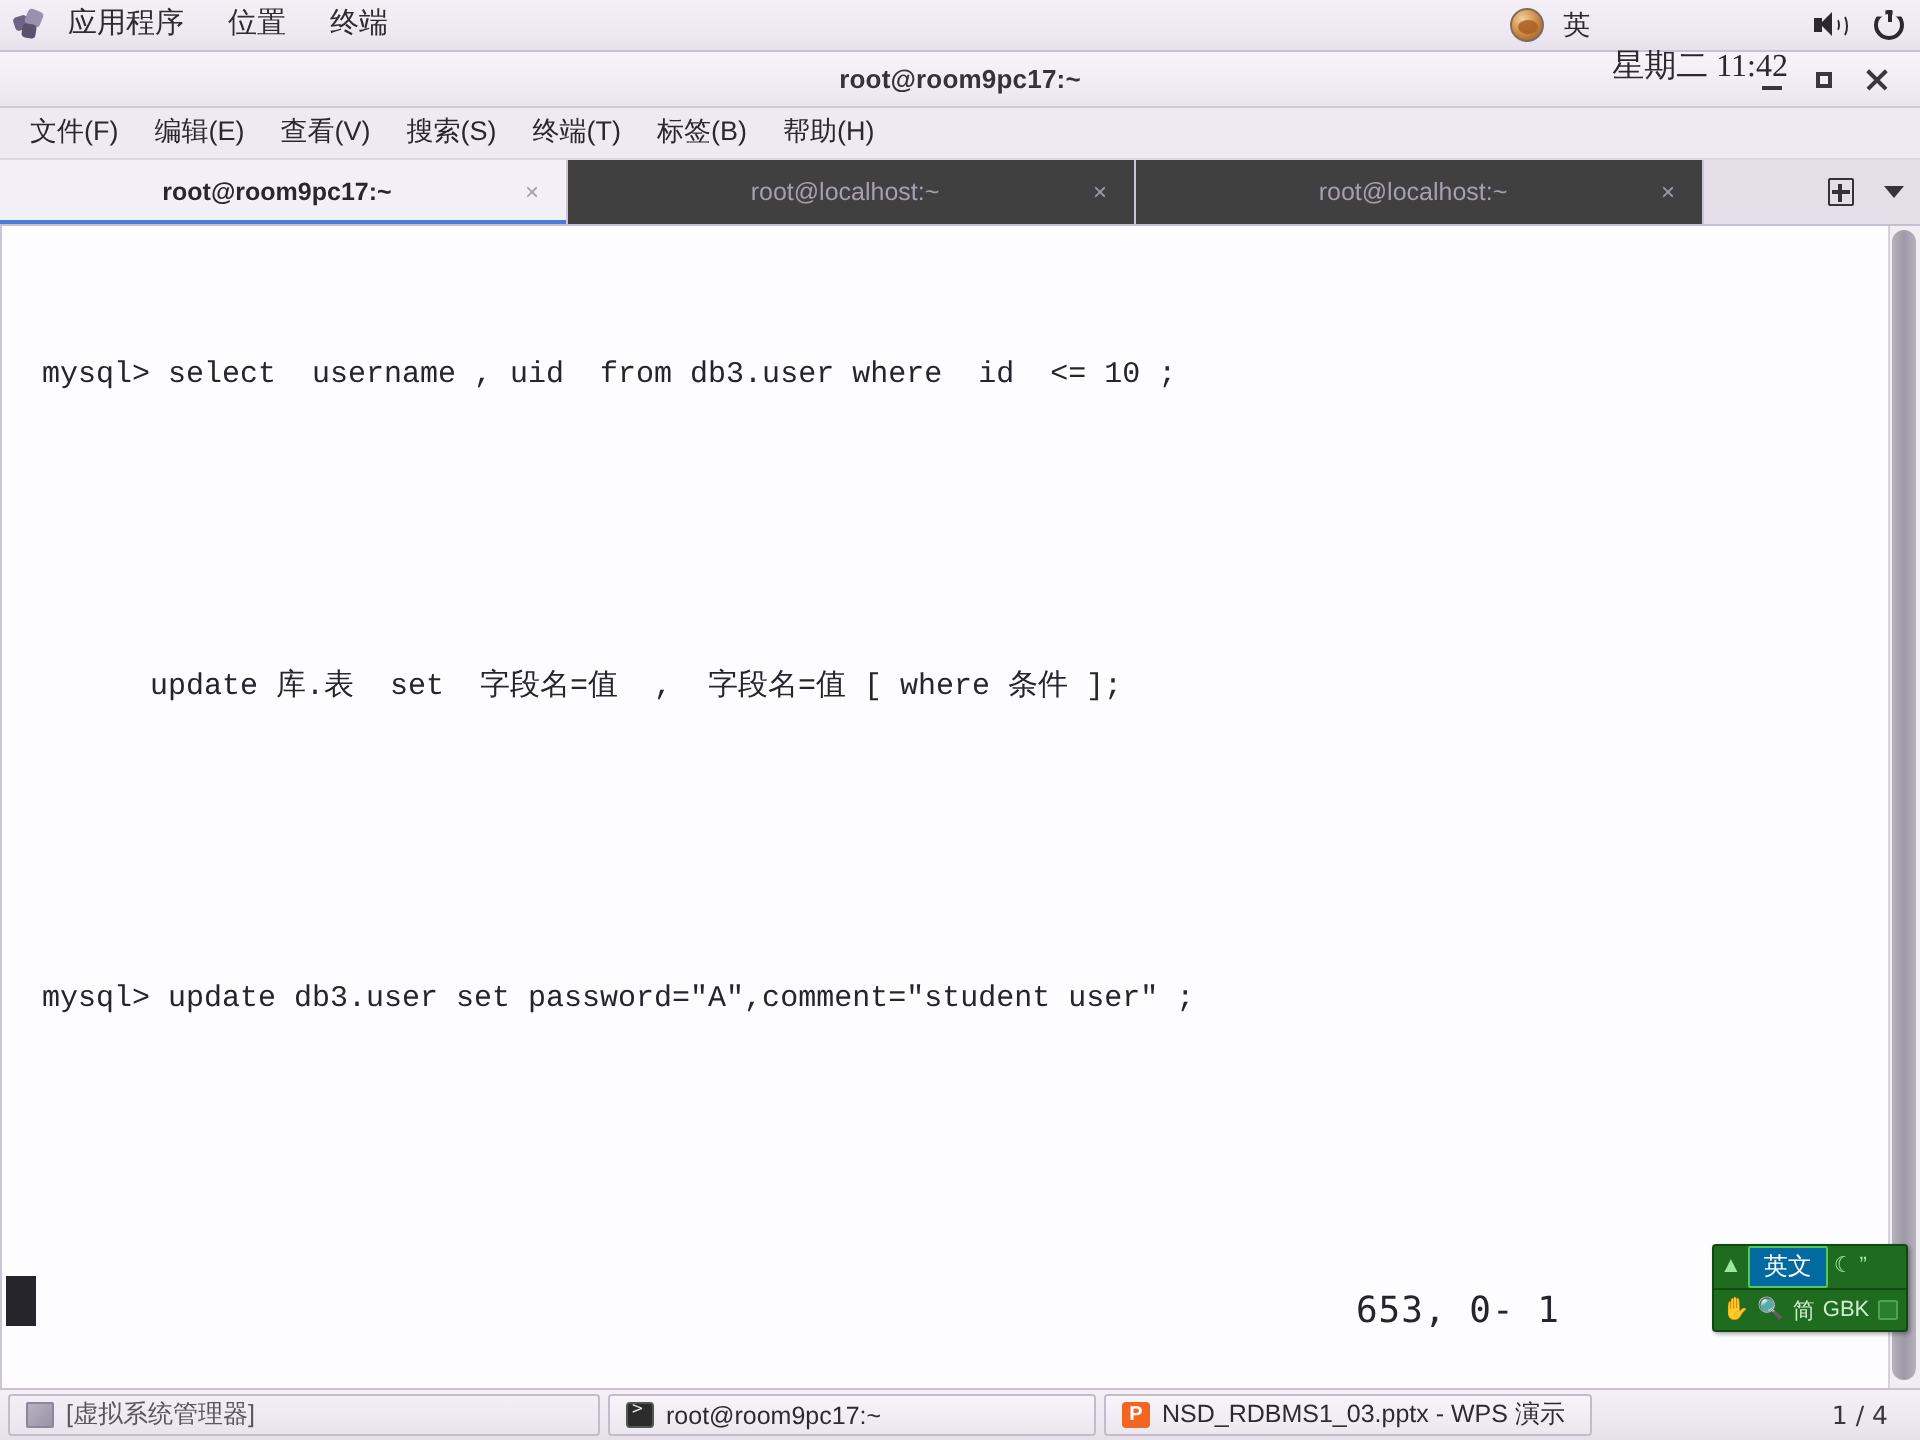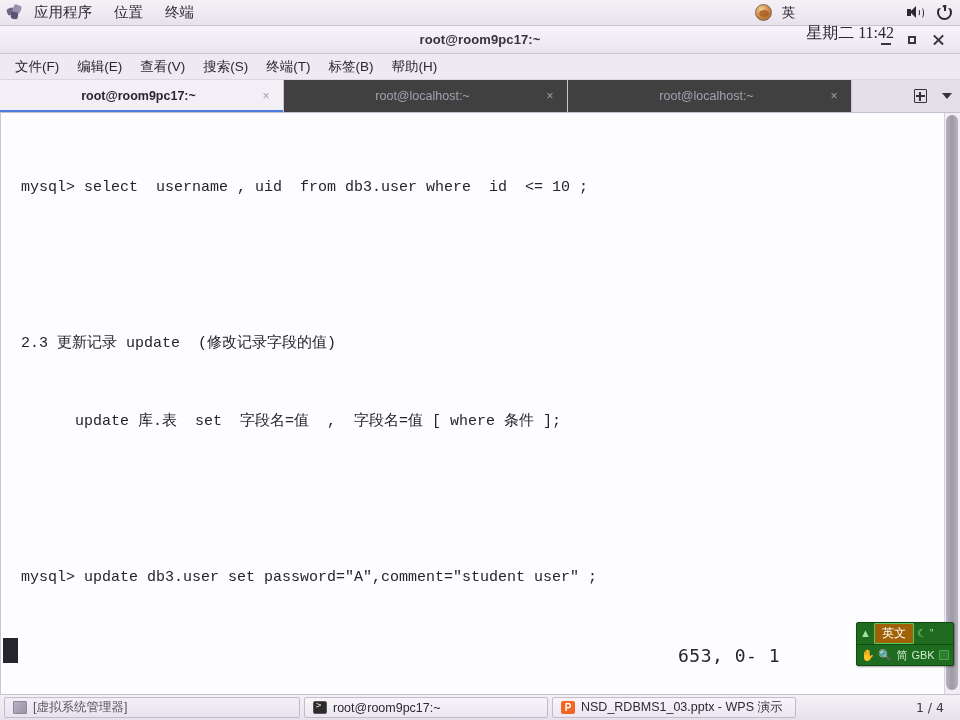--- a/index.html
+++ b/index.html
@@ -86,21 +86,21 @@
   .win-btns{ position:absolute; right:9px; top:0; height:28px; display:flex; align-items:center; }
   .wb{ width:26px;height:26px; display:flex;align-items:center;justify-content:center; cursor:default;}
   .wb .min{ width:10px;height:2px;background:#3a3640;margin-top:7px;}
   .wb .max{ width:8px;height:8px;border:2px solid #3a3640;}
   .wb .cls{ position:relative;width:12px;height:12px;}
   .wb .cls::before,.wb .cls::after{
     content:"";position:absolute;left:0;top:5px;width:13px;height:1.8px;background:#3a3640;
   }
   .wb .cls::before{transform:rotate(45deg);} .wb .cls::after{transform:rotate(-45deg);}
   #menubar{
-    height:26px; display:flex; align-items:center; padding-left:6px;
+    height:26px; display:flex; padding-left:6px;
     background:#efeaf2; border-bottom:1px solid #ddd6e2;
   }
   .menu-item{ font-size:13.5px; color:#2a272e; padding:0 9px; line-height:24px; white-space:nowrap; cursor:default;}
   #tabbar{
     height:33px; display:flex; align-items:stretch;
     background:#e4dee9; border-bottom:1px solid #c7bfd0; position:relative;
   }
   .tab{
     width:284px; display:flex; align-items:center; position:relative;
     border-right:1px solid #cdc5d6; cursor:default;
@@ -171,21 +171,21 @@
   }
   #ime-top{
     height:22px; display:flex; align-items:center; gap:3px; padding:0 3px;
     border-bottom:1px solid #0f4d11;
   }
   #ime-bot{
     height:21px; display:flex; align-items:center; gap:4px; padding:0 4px;
   }
   .ime-ic{ font-size:11px; color:#9fe6a0; line-height:11px; }
   #ime-lang{
-    background:#a16207; color:#ffffff; font-size:12px; padding:1px 7px;
+    background:#0369a1; color:#ffffff; font-size:12px; padding:1px 7px;
     border:1px solid #57c75a; border-radius:1px; white-space:nowrap;
   }
   .ime-sm{ font-size:11px; color:#cfeccf; white-space:nowrap;}
   #ime-kbd{
     width:22px;height:10px;background:#2d7d2f;border:1px solid #4aa54d;border-radius:1px;
   }
   
   #taskbar{
     position:absolute; left:0; bottom:0; width:960px; height:26px;
     background:linear-gradient(to bottom,#f4f0f6 0%,#eee9f1 55%,#e6e0eb 100%);
@@ -293,21 +293,20 @@
           <span class="p2"></span>
       </div>
       <div id="tabdrop"></div>
     </div>
   </div>
 
   <div id="term-body">
     <div id="term-text">
       <div class="tline">  mysql&gt; select  username , uid  from db3.user where  id  &lt;= 10 ;</div>
       <div class="tline"></div>
-      <div class="tline">  2.3 更新记录 update  (修改记录字段的值)</div>
       <div class="tline">        update 库.表  set  字段名=值  ,  字段名=值 [ where 条件 ];</div>
       <div class="tline"></div>
       <div class="tline">  mysql&gt; update db3.user set password="A",comment="student user" ;</div>
       
       
       
       
       
       
       

